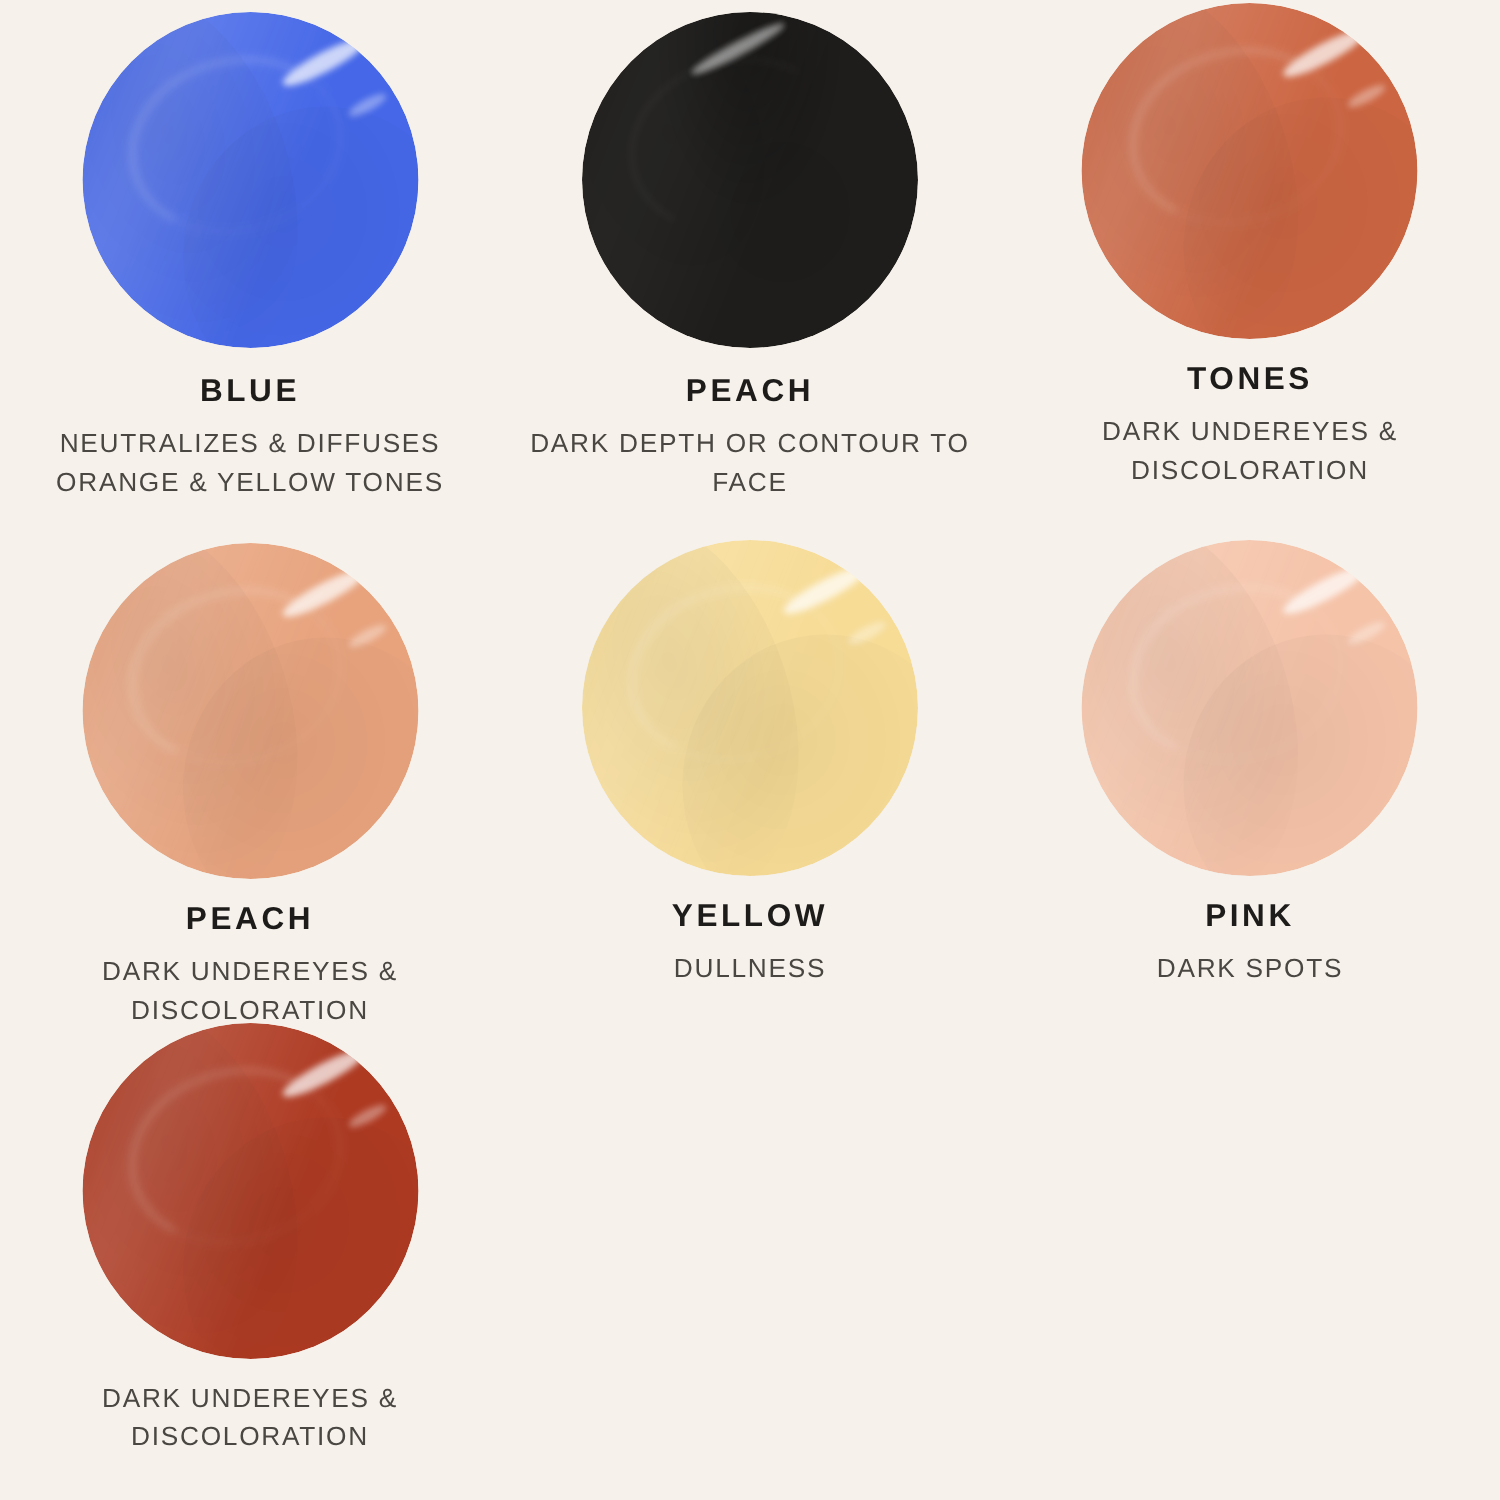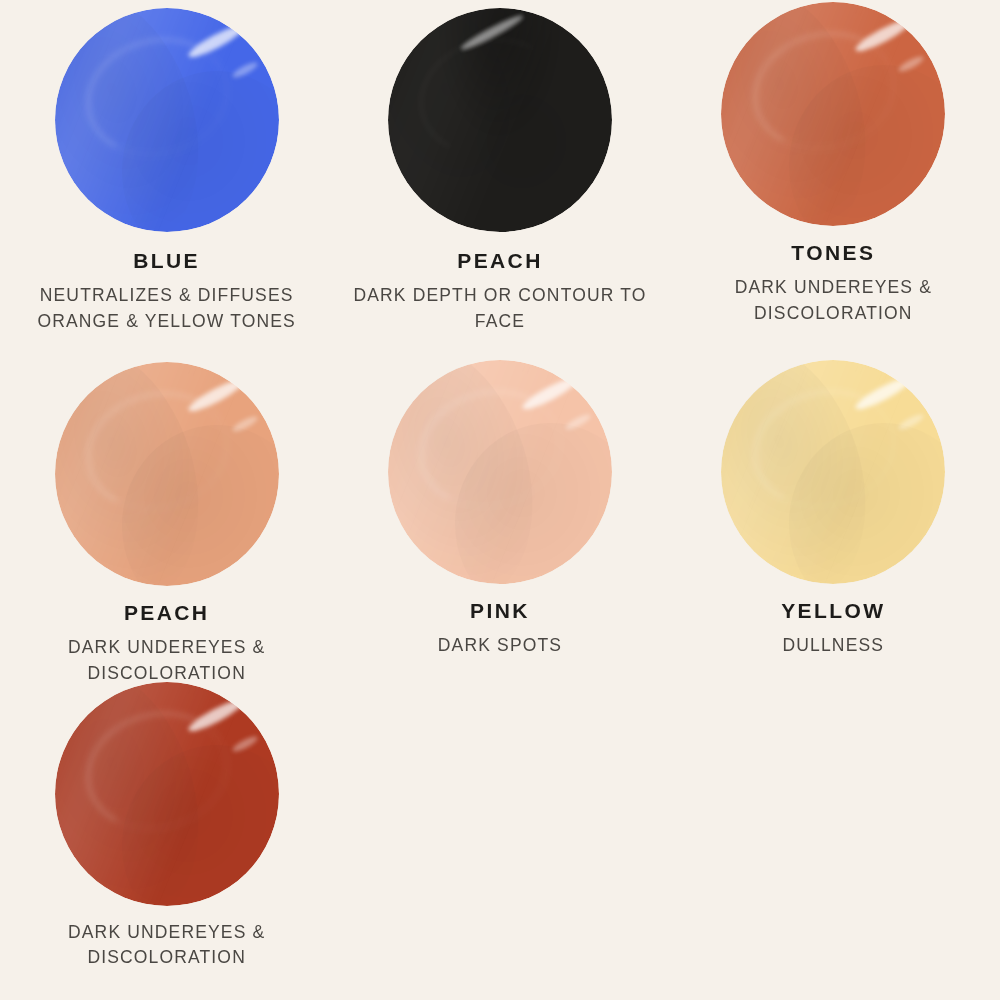--- a/index.html
+++ b/index.html
@@ -268,58 +268,58 @@
     </div>
     <div class="labels">
       <div class="name">PEACH</div>
       <div class="desc">DARK UNDEREYES &amp; DISCOLORATION</div>
     </div>
   </div>
 
   <div class="cell r3">
     <div class="swatch-wrap">
       <div class="swatch">
+        <div class="base" style="background: rgb(247, 220, 150);"></div>
+        <div class="shade-a"></div>
+        <div class="shade-b"></div>
+        <div class="sheen"></div>
+        <div class="swirl"></div>
+        <div class="rim"></div>
+        <div class="spec"></div>
+        <div class="spec small"></div>
+      </div>
+    </div>
+    <div class="labels">
+      <div class="name">YELLOW</div>
+      <div class="desc">DULLNESS</div>
+    </div>
+  </div>
+
+  <div class="cell r3">
+    <div class="swatch-wrap">
+      <div class="swatch">
         <div class="base" style="background: rgb(245, 195, 168);"></div>
         <div class="shade-a"></div>
         <div class="shade-b"></div>
         <div class="sheen"></div>
         <div class="swirl"></div>
         <div class="rim"></div>
         <div class="spec"></div>
         <div class="spec small"></div>
       </div>
     </div>
     <div class="labels">
       <div class="name">PINK</div>
       <div class="desc">DARK SPOTS</div>
     </div>
   </div>
 
   <div class="cell r3">
     <div class="swatch-wrap">
       <div class="swatch">
-        <div class="base" style="background: rgb(247, 220, 150);"></div>
-        <div class="shade-a"></div>
-        <div class="shade-b"></div>
-        <div class="sheen"></div>
-        <div class="swirl"></div>
-        <div class="rim"></div>
-        <div class="spec"></div>
-        <div class="spec small"></div>
-      </div>
-    </div>
-    <div class="labels">
-      <div class="name">YELLOW</div>
-      <div class="desc">DULLNESS</div>
-    </div>
-  </div>
-
-  <div class="cell r3">
-    <div class="swatch-wrap">
-      <div class="swatch">
         <div class="base" style="background: rgb(174, 58, 34);"></div>
         <div class="shade-a"></div>
         <div class="shade-b"></div>
         <div class="sheen"></div>
         <div class="swirl"></div>
         <div class="rim"></div>
         <div class="spec"></div>
         <div class="spec small"></div>
       </div>
     </div>

